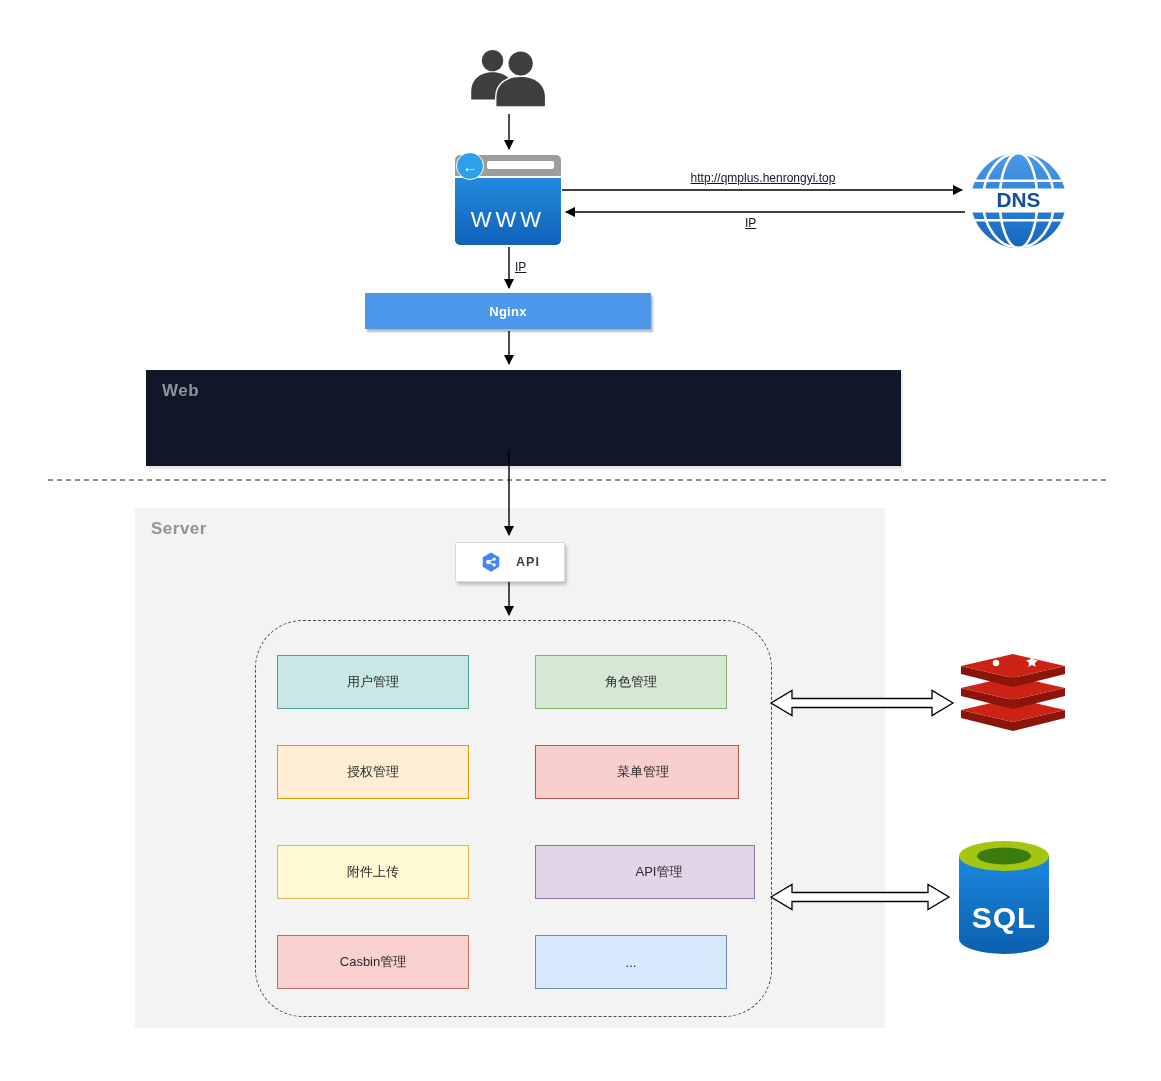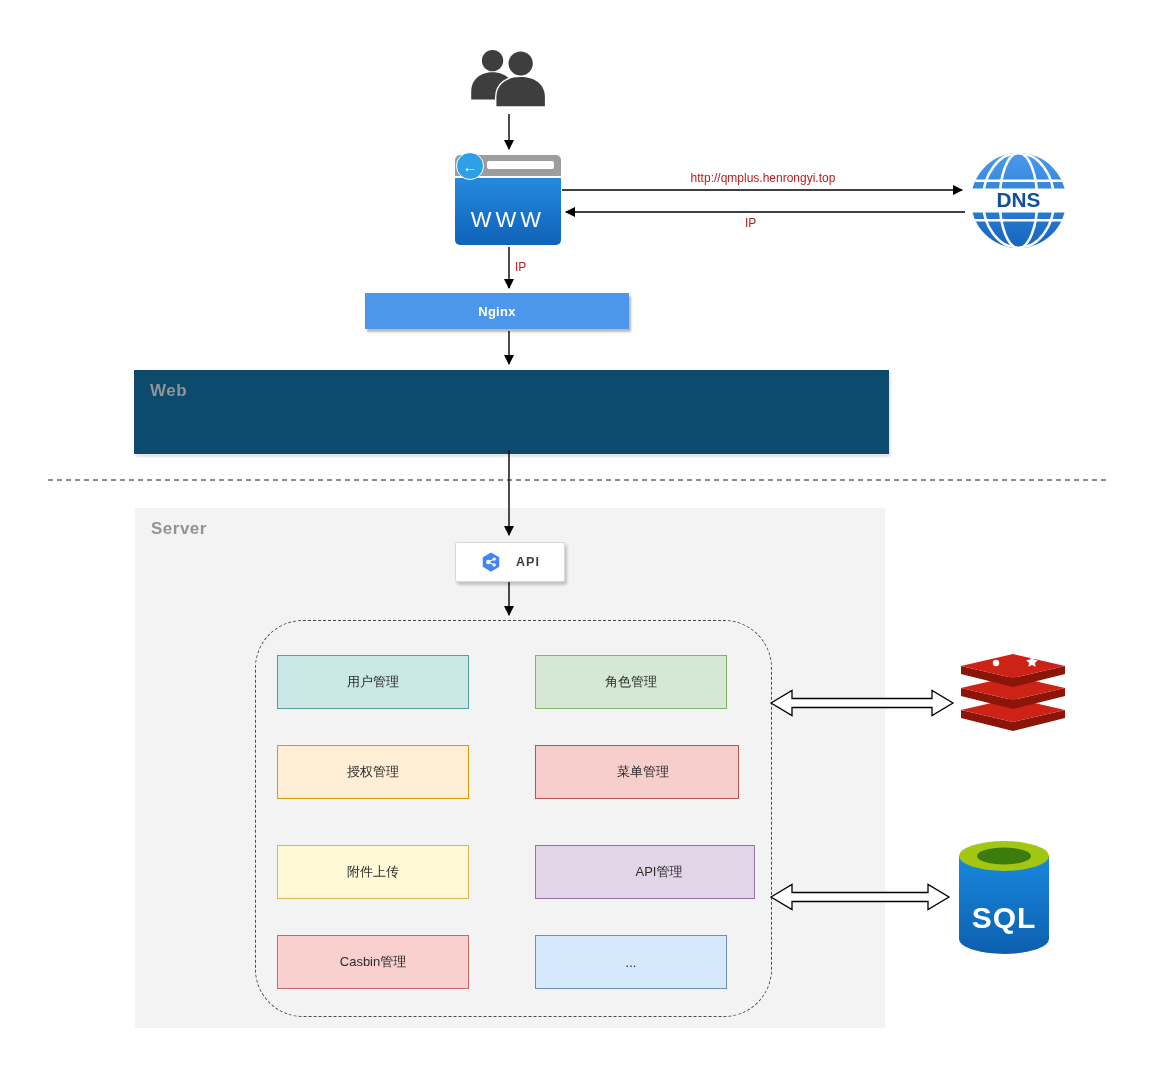--- a/index.html
+++ b/index.html
@@ -3,21 +3,21 @@
 <meta charset="utf-8">
 <style>
   html,body{margin:0;padding:0;background:#fff;}
   .canvas{
     position:relative;width:1161px;height:1081px;background:#ffffff;
     font-family:"Liberation Sans","DejaVu Sans",sans-serif;overflow:hidden;
   }
   .abs{position:absolute;}
 
   
-  .web-zone{left:134px;top:370px;width:755px;height:84px;background:#0c4a6e;box-shadow:2px 3px 2px rgba(0,0,0,.10);}
+  .web-zone{left:146px;top:370px;width:755px;height:96px;background:#0f172a;box-shadow:2px 3px 2px rgba(0,0,0,.10);}
   .server-zone{left:135px;top:508px;width:750px;height:520px;background:#f2f3f2;}
   .zone-label{position:absolute;left:16px;top:11px;font-size:17px;font-weight:bold;color:#8f9496;letter-spacing:.5px;}
 
   
   .module-container{left:255px;top:620px;width:515px;height:395px;border:1.6px dashed #4a4a4a;border-radius:48px;background:transparent;}
 
   
   .module{position:absolute;width:190px;height:52px;border:1px solid #888;border-radius:0;
     display:flex;align-items:center;justify-content:center;font-size:13px;color:#2b2b2b;}
   #m0{left:277px;top:655px}#m1{left:535px;top:655px}
@@ -29,30 +29,30 @@
   .users{left:468px;top:48px;width:84px;height:64px}
   .browser{left:455px;top:155px;width:106px;height:90px;}
   .b-header{position:absolute;left:0;top:0;right:0;height:21px;background:#9d9d9d;border-radius:5px 5px 0 0;border-bottom:2px solid #fff;}
   .b-addr{position:absolute;left:32px;right:7px;top:6px;height:8px;background:#fff;border-radius:2px;}
   .b-body{position:absolute;left:0;top:23px;right:0;bottom:0;background:linear-gradient(180deg,#2489dd,#0f63b8);
     border-radius:0 0 5px 5px;display:flex;justify-content:center;align-items:flex-start;padding-top:29px;
     color:#fff;font-size:22px;letter-spacing:4px;font-weight:500;}
   .b-back{position:absolute;left:1px;top:-3px;width:26px;height:26px;border-radius:50%;background:#2da0e8;border:1px solid #fff;
     display:flex;align-items:center;justify-content:center;color:#fff;font-size:15px;font-weight:bold;}
   .dns{left:969px;top:151px;width:99px;height:99px}
-  .nginx{left:365px;top:293px;width:264px;height:36px;background:#4c97e9;box-shadow:2px 3px 2px rgba(0,0,0,.28);
+  .nginx{left:365px;top:293px;width:286px;height:36px;background:#4c97e9;box-shadow:2px 3px 2px rgba(0,0,0,.28);
     display:flex;align-items:center;justify-content:center;color:#fff;font-weight:bold;font-size:13px;letter-spacing:.3px;}
   .api{left:455px;top:542px;width:108px;height:38px;background:#fff;border:1px solid #d8d8d8;border-radius:2px;
     box-shadow:2px 3px 3px rgba(0,0,0,.20);display:flex;align-items:center;justify-content:center;gap:14px;}
   .api span{font-size:12.5px;font-weight:bold;color:#3c4043;letter-spacing:1px;}
   .redis{left:956px;top:652px;width:114px;height:84px}
   .sql{left:953px;top:838px;width:102px;height:126px}
 
   
-  .lbl{position:absolute;font-size:12px;color:#b91c1c;}
+  .lbl{position:absolute;font-size:12px;color:#0f172a;text-decoration:underline;}
   .url{left:635px;top:171px;width:256px;text-align:center;}
   .ip1{left:745px;top:216px;}
   .ip2{left:515px;top:260px;}
 
   .overlay{position:absolute;left:0;top:0;width:1161px;height:1081px;pointer-events:none;}
   svg{display:block;}
 </style>
 </head>
 <body>
 

